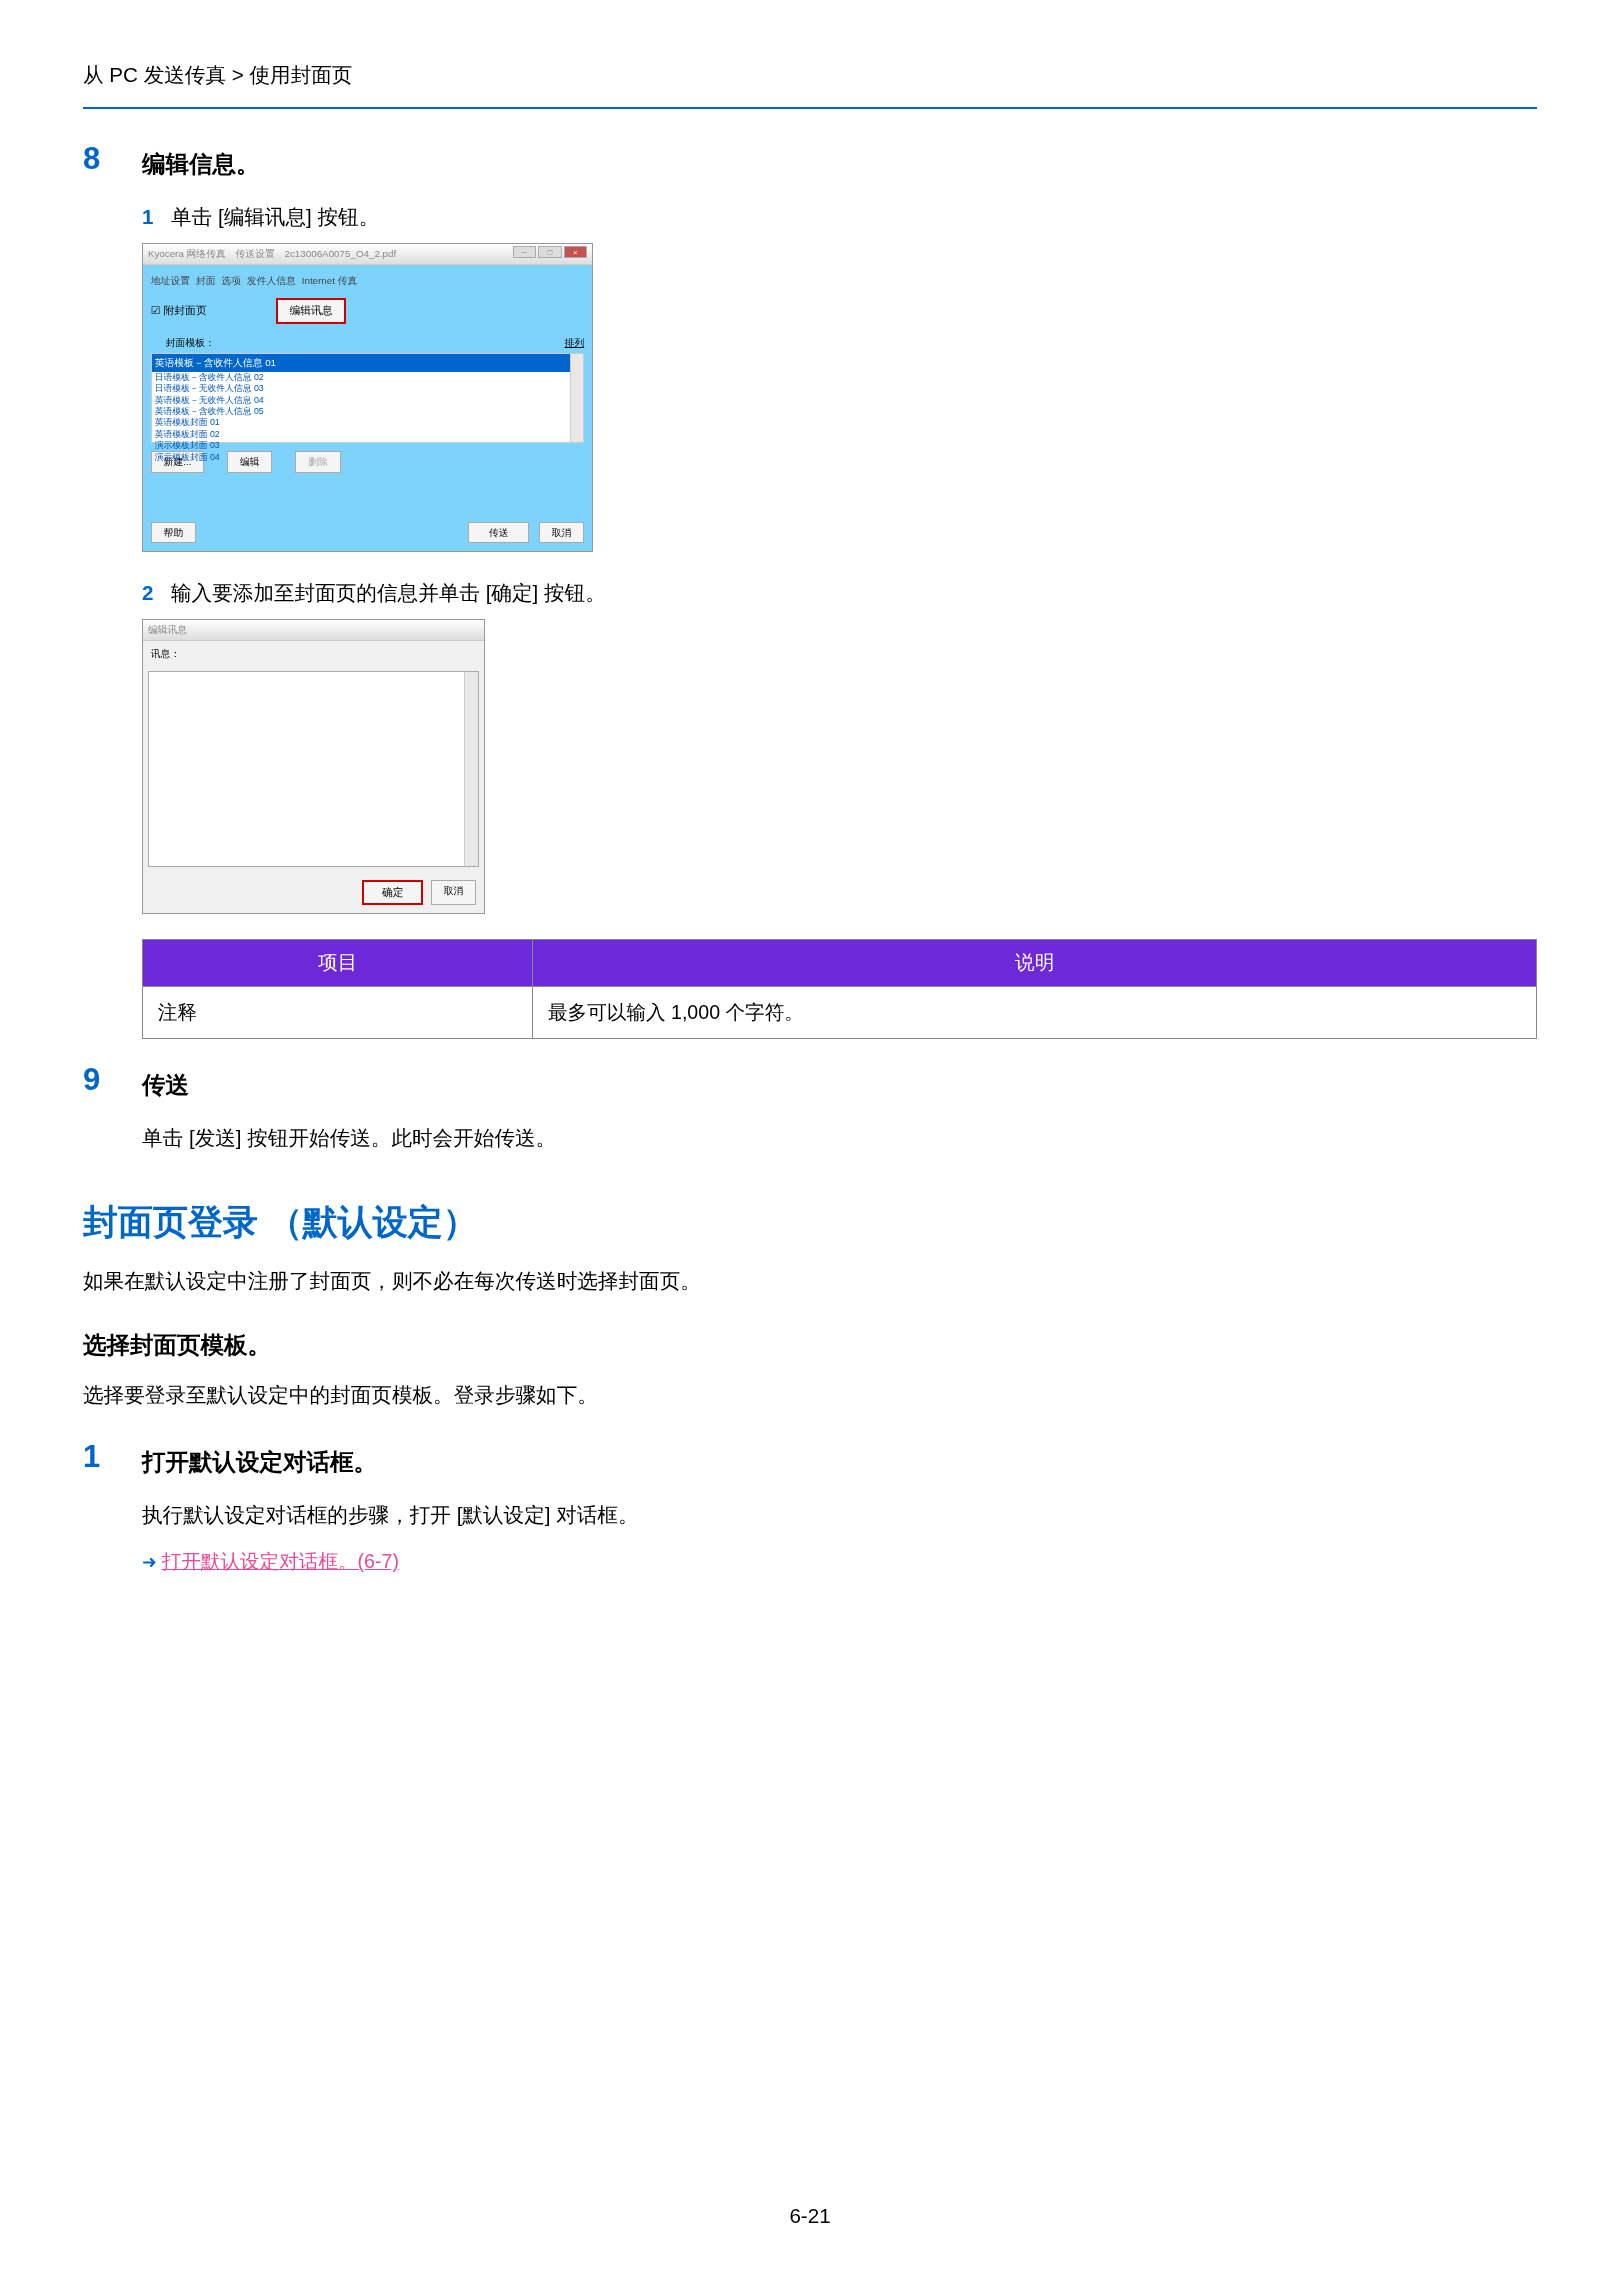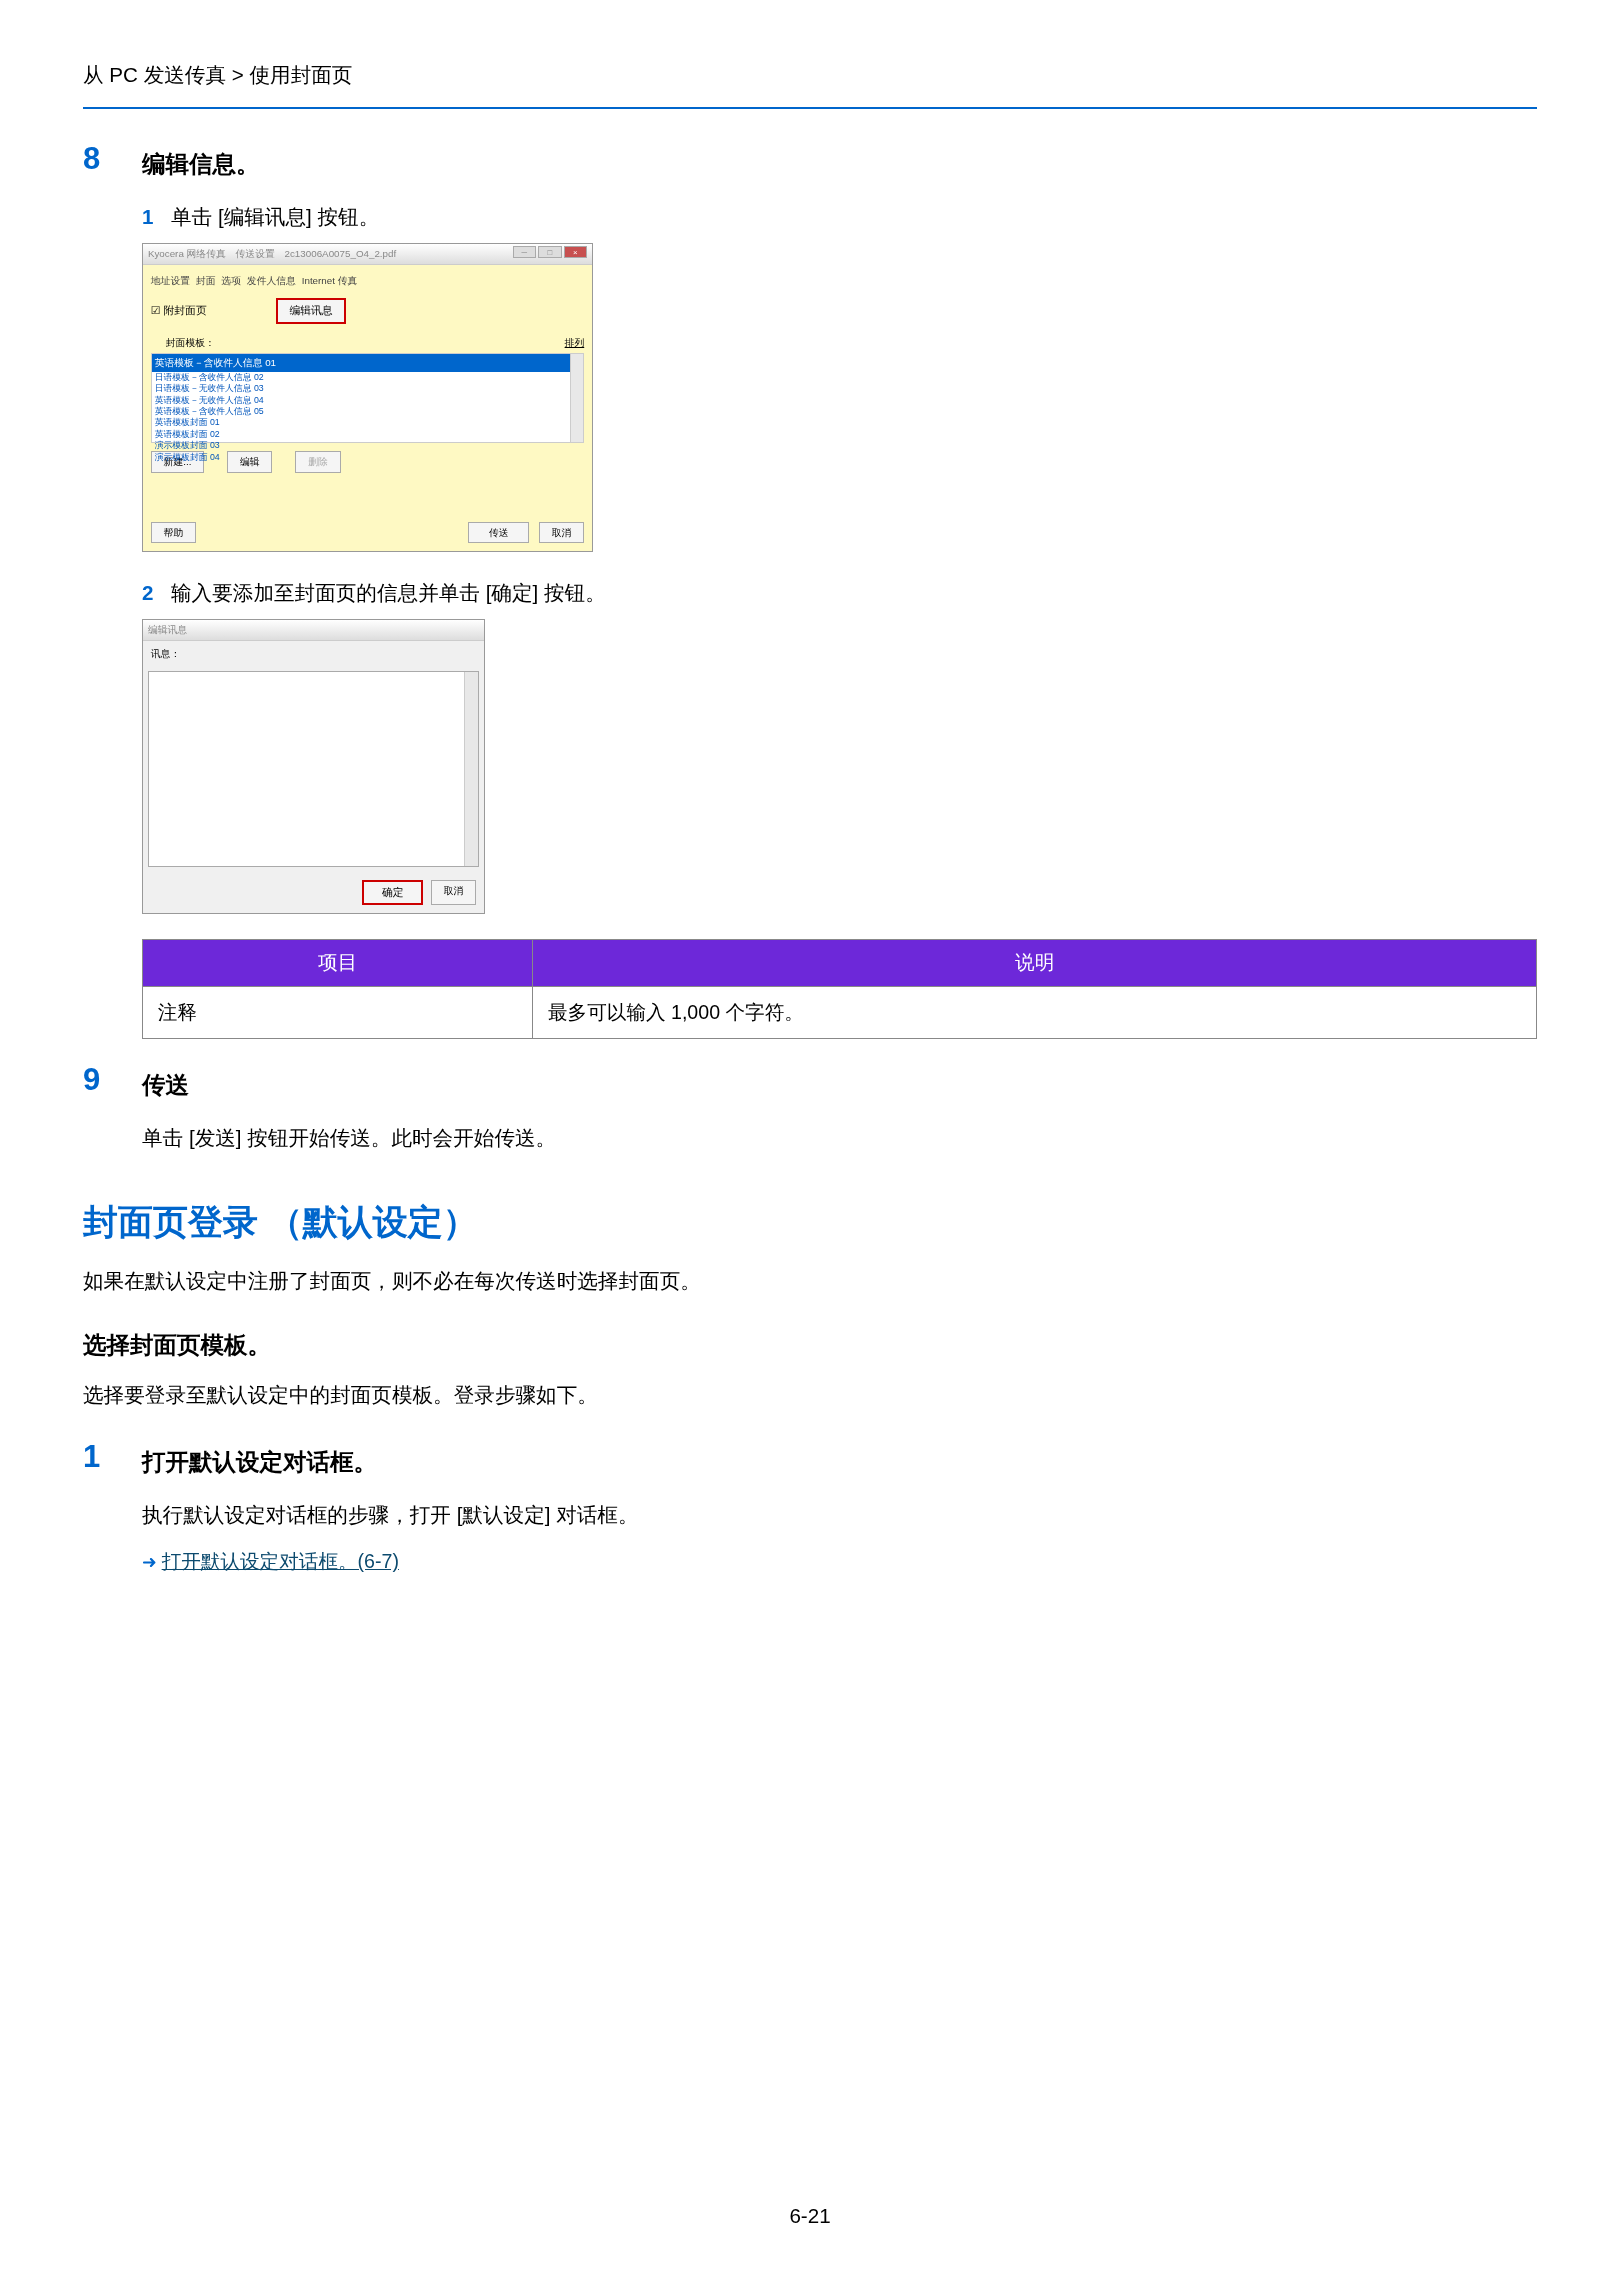--- a/index.html
+++ b/index.html
@@ -60,21 +60,21 @@
     }
     .sub-step-text {
       flex: 1;
     }
     .screenshot {
       margin: 9.8px 0 24.5px 0;
     }
     .dialog1 {
       width: 451px;
       border: 1px solid #999;
-      background: #fef9c3;
+      background: #7dd3fc;
       font-size: 10.8px;
     }
     .dialog-titlebar {
       background: linear-gradient(to bottom, #fff, #ddd);
       padding: 2px 4.9px;
       display: flex;
       justify-content: space-between;
       border-bottom: 1px solid #ccc;
       font-size: 9.8px;
       color: #888;
@@ -244,21 +244,21 @@
       display: flex;
       align-items: center;
       gap: 4.9px;
       margin-top: 14.7px;
     }
     .arrow {
       color: #0066cc;
       font-size: 17.6px;
     }
     .link-text {
-      color: #0c4a6e;
+      color: #ec4899;
       text-decoration: underline;
       font-size: 19.6px;
     }
     .page-number {
       position: absolute;
       bottom: 59px;
       left: 50%;
       transform: translateX(-50%);
       font-size: 20.6px;
     }

